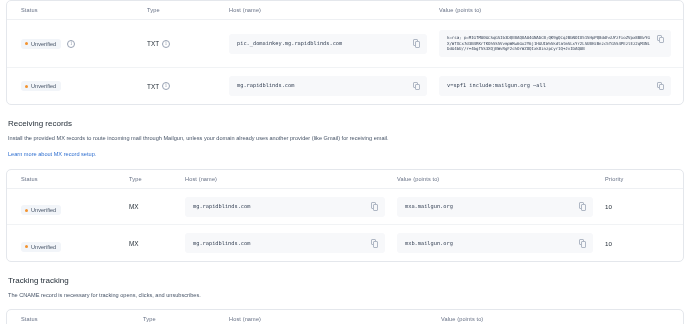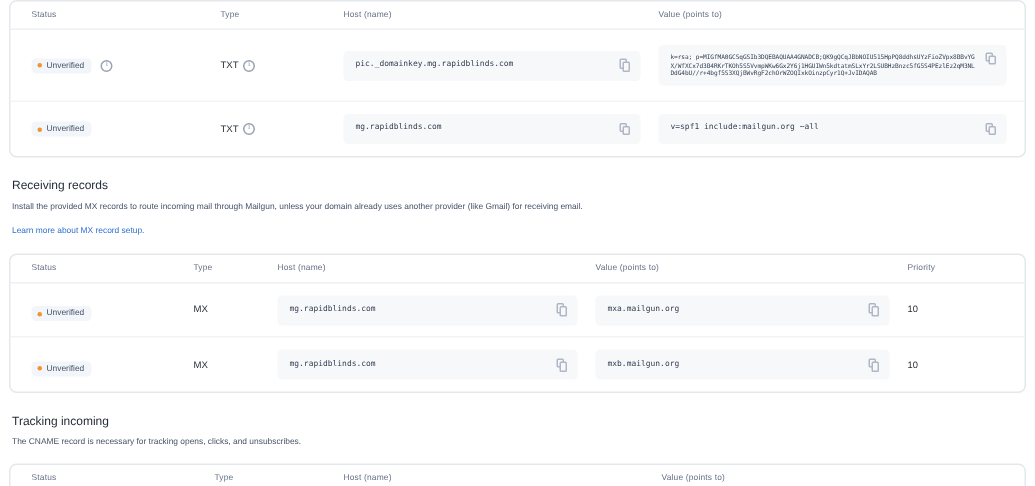--- a/index.html
+++ b/index.html
@@ -292,21 +292,21 @@
               <span class="back"></span>
               <span class="front"></span>
             </span>
         </div>
       </div>
       <div class="r-prio prio-text">10</div>
     </div>
   </div>
 
   <div class="section">
-    <div class="section-title">Tracking incoming</div>
+    <div class="section-title">Tracking tracking</div>
     <div class="section-desc">The CNAME record is necessary for tracking opens, clicks, and unsubscribes.</div>
   </div>
 
   <div class="card">
     <div class="thead">
       <div class="k-status">Status</div>
       <div class="k-type">Type</div>
       <div class="k-host">Host (name)</div>
       <div class="k-value">Value (points to)</div>
     </div>

